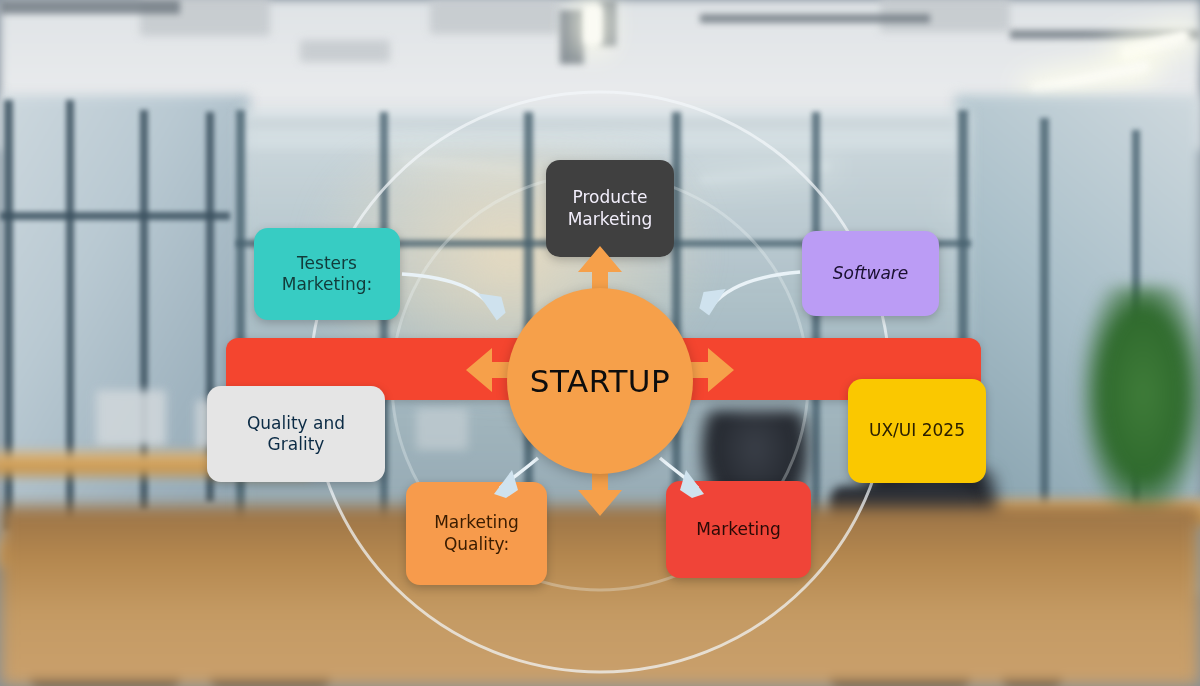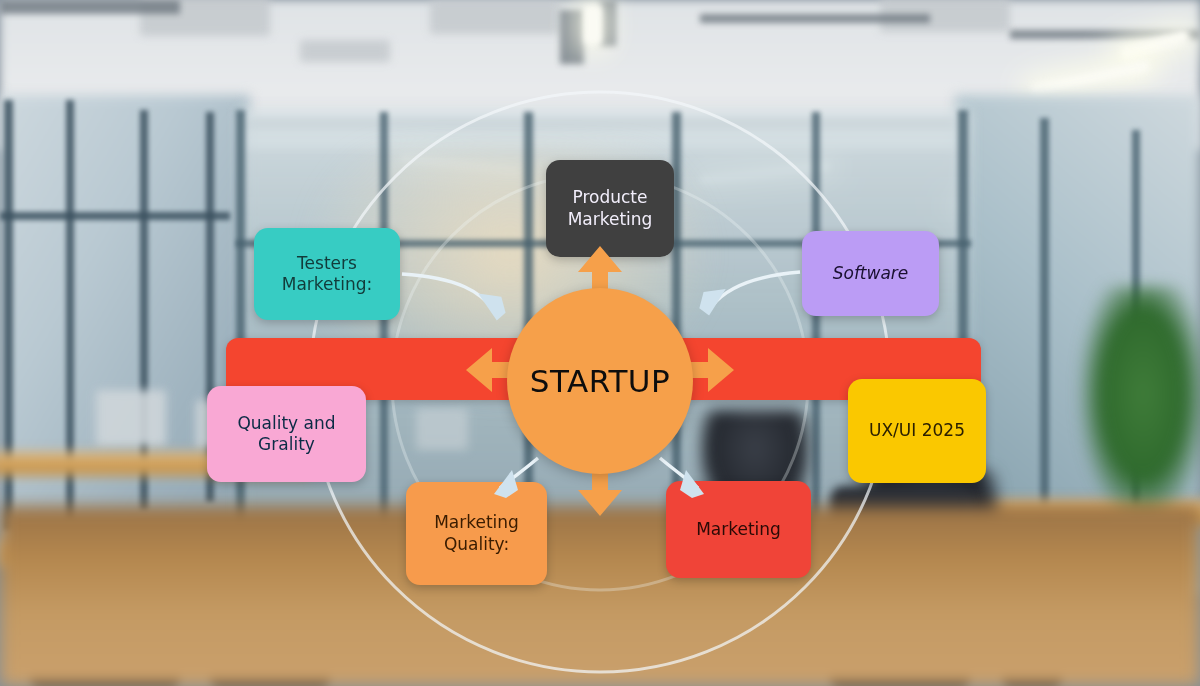--- a/index.html
+++ b/index.html
@@ -279,21 +279,21 @@
         <span>Marketing:</span>
       </span>
     </div>
 
     <div class="node" style="left:802px;top:231px;width:137px;height:85px;background:#bb9cf5;color:#1a1030;font-style:italic;">
       <span>
         <span>Software</span>
       </span>
     </div>
 
-    <div class="node" style="left:207px;top:386px;width:159px;height:96px;background:#f9a8d4;color:#0b2b45;">
+    <div class="node" style="left:207px;top:386px;width:178px;height:96px;background:#e5e5e5;color:#0b2b45;">
       <span>
         <span>Quality and</span>
         <span>Grality</span>
       </span>
     </div>
 
     <div class="node" style="left:848px;top:379px;width:138px;height:104px;background:#fac800;color:#2b2000;">
       <span>
         <span>UX/UI 2025</span>
       </span>

